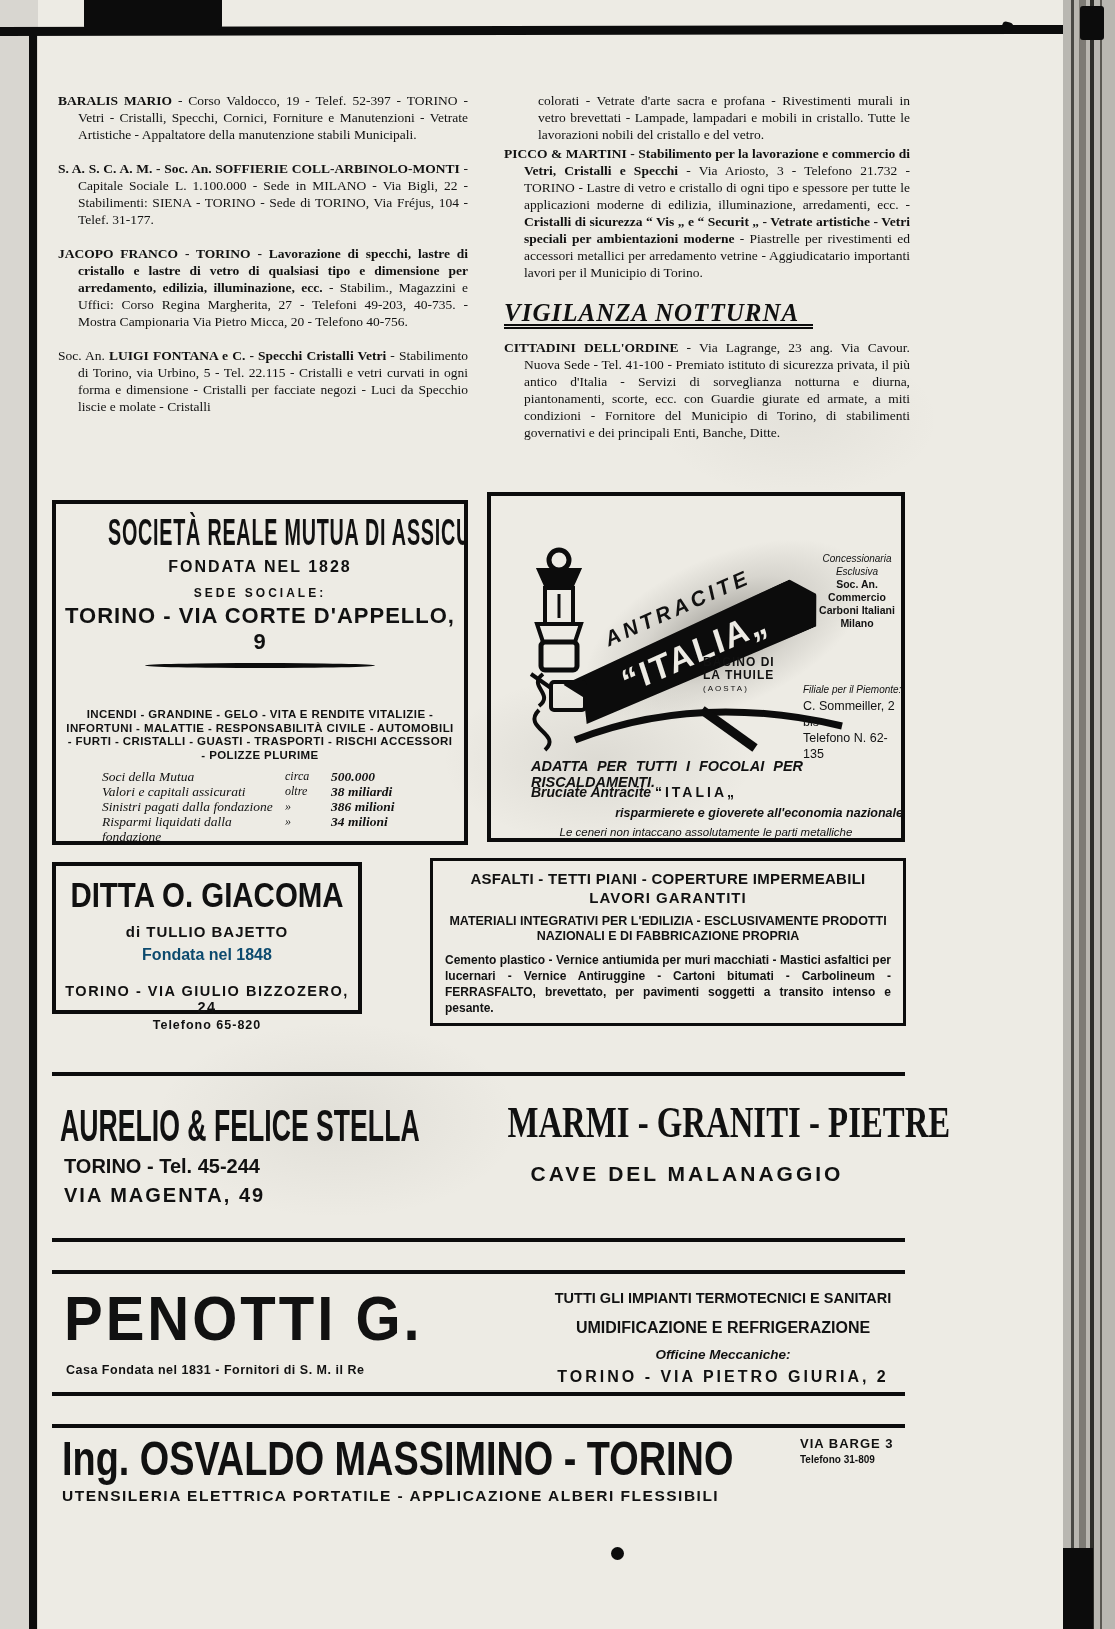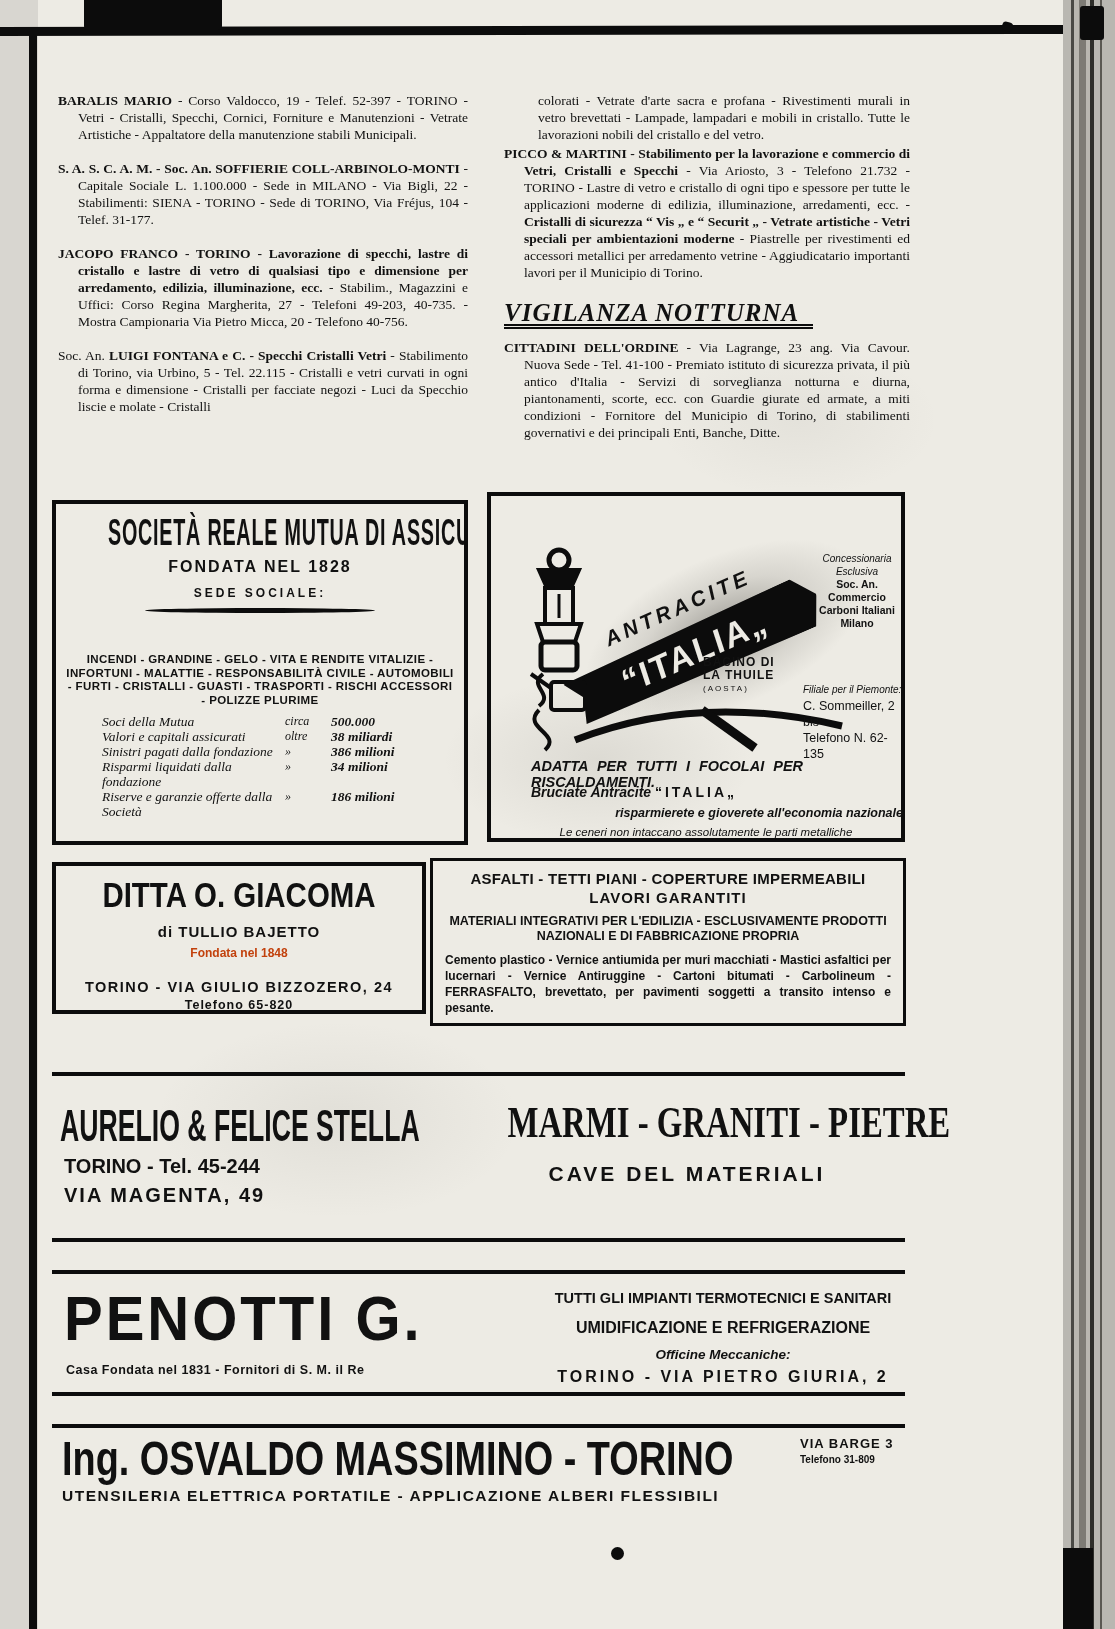--- a/index.html
+++ b/index.html
@@ -79,24 +79,24 @@
   .filiale{left:312px;top:186px;width:102px;line-height:16px;}
   .filiale .it{font-style:italic;font-size:10px;position:static;display:block;}
   .filiale .rg{font-size:12.5px;position:static;display:block;}
   .adatta{left:40px;top:262px;width:372px;font-weight:700;font-style:italic;font-size:14.5px;word-spacing:5px;}
   .bruciate{left:40px;top:288px;width:372px;font-size:14px;}
   .bruciate .pre{font-style:italic;font-weight:700;position:static;}
   .bruciate .brand{font-weight:700;letter-spacing:3px;position:static;}
   .tagline{left:120px;top:310px;width:292px;font-weight:700;font-style:italic;font-size:12.5px;text-align:right;}
   .footnote{left:50px;top:330px;width:330px;font-size:11.5px;text-align:center;font-style:italic;}
   
-  .giacoma{left:52px;top:862px;width:374px;height:152px;text-align:center;}
+  .giacoma{left:52px;top:862px;width:310px;height:152px;text-align:center;}
   .gia-title{font-weight:700;font-size:31px;margin-top:12px;transform:scale(.95,1.15);}
   .gia-sub{font-weight:700;font-size:15px;margin-top:9px;letter-spacing:1px;}
-  .gia-founded{font-weight:700;font-size:12px;margin-top:6px;color:#c2410c;}
+  .gia-founded{font-weight:700;font-size:16px;margin-top:6px;color:#0c4a6e;}
   .gia-address{font-weight:700;font-size:14.5px;letter-spacing:1.5px;margin-top:19px;}
   .gia-phone{font-weight:700;font-size:12.5px;letter-spacing:1px;margin-top:3px;}
   
   .asfalti{left:430px;top:858px;width:476px;height:168px;border-width:3px;text-align:center;}
   .asf-l1{font-weight:700;font-size:15px;margin-top:9px;letter-spacing:.3px;}
   .asf-l2{font-weight:700;font-size:15px;margin-top:2px;letter-spacing:1px;}
   .asf-l3{font-weight:700;font-size:12.5px;line-height:15px;margin:8px 10px 0 10px;}
   .asf-body{font-weight:700;font-size:12px;line-height:16px;margin:8px 12px 0 12px;text-align:justify;}
   
   .hrule{position:absolute;left:52px;width:853px;height:4px;background:#0c0c0c;}
@@ -152,20 +152,21 @@
   <div>
     <span class="section-heading">VIGILANZA NOTTURNA</span>
   </div>
   <p class="entry"><span class="b">CITTADINI DELL'ORDINE</span><span> - Via Lagrange, 23 ang. Via Cavour. Nuova Sede - Tel. 41-100 - Premiato istituto di sicurezza privata, il più antico d'Italia - Servizi di sorveglianza notturna e diurna, piantonamenti, scorte, ecc. con Guardie giurate ed armate, a miti condizioni - Fornitore del Municipio di Torino, di stabilimenti governativi e dei principali Enti, Banche, Ditte.</span></p>
 </div>
 
 <div class="adbox mutua center">
   <div class="mutua-title nowrap">SOCIETÀ REALE MUTUA DI ASSICURAZIONE</div>
   <div class="mutua-founded">FONDATA NEL 1828</div>
   <div class="mutua-sede">SEDE SOCIALE:</div>
+  <div class="mutua-address">TORINO - VIA CORTE D'APPELLO, 9</div>
   <div class="mutua-divider"></div>
   <div class="mutua-coverages">INCENDI - GRANDINE - GELO - VITA E RENDITE VITALIZIE - INFORTUNI - MALATTIE - RESPONSABILITÀ CIVILE - AUTOMOBILI - FURTI - CRISTALLI - GUASTI - TRASPORTI - RISCHI ACCESSORI - POLIZZE PLURIME</div>
   <div class="mutua-stats">
       <div class="stat-row">
         <span class="stat-label">Soci della Mutua</span>
         <span class="stat-qual">circa</span>
         <span class="stat-value">500.000</span>
       </div>
       <div class="stat-row">
         <span class="stat-label">Valori e capitali assicurati</span>
@@ -249,21 +250,21 @@
   <div class="asf-l2">LAVORI GARANTITI</div>
   <div class="asf-l3">MATERIALI INTEGRATIVI PER L'EDILIZIA - ESCLUSIVAMENTE PRODOTTI NAZIONALI E DI FABBRICAZIONE PROPRIA</div>
   <div class="asf-body">Cemento plastico - Vernice antiumida per muri macchiati - Mastici asfaltici per lucernari - Vernice Antiruggine - Cartoni bitumati - Carbolineum - FERRASFALTO, brevettato, per pavimenti soggetti a transito intenso e pesante.</div>
 </div>
 
 <div class="hrule" style="top:1072px"></div>
 <div class="stella-name">AURELIO &amp; FELICE STELLA</div>
 <div class="stella-tel">TORINO - Tel. 45-244</div>
 <div class="stella-via">VIA MAGENTA, 49</div>
 <div class="marmi">MARMI - GRANITI - PIETRE</div>
-<div class="cave">CAVE DEL MATERIALI</div>
+<div class="cave">CAVE DEL MALANAGGIO</div>
 
 <div class="hrule" style="top:1238px"></div>
 <div class="hrule" style="top:1270px"></div>
 <div class="penotti-name">PENOTTI G.</div>
 <div class="penotti-sub">Casa Fondata nel 1831 - Fornitori di S. M. il Re</div>
 <div class="penotti-right">
   <div class="pen-r1">TUTTI GLI IMPIANTI TERMOTECNICI E SANITARI</div>
   <div class="pen-r2">UMIDIFICAZIONE E REFRIGERAZIONE</div>
   <div class="pen-r3">Officine Meccaniche:</div>
   <div class="pen-r4">TORINO - VIA PIETRO GIURIA, 2</div>

